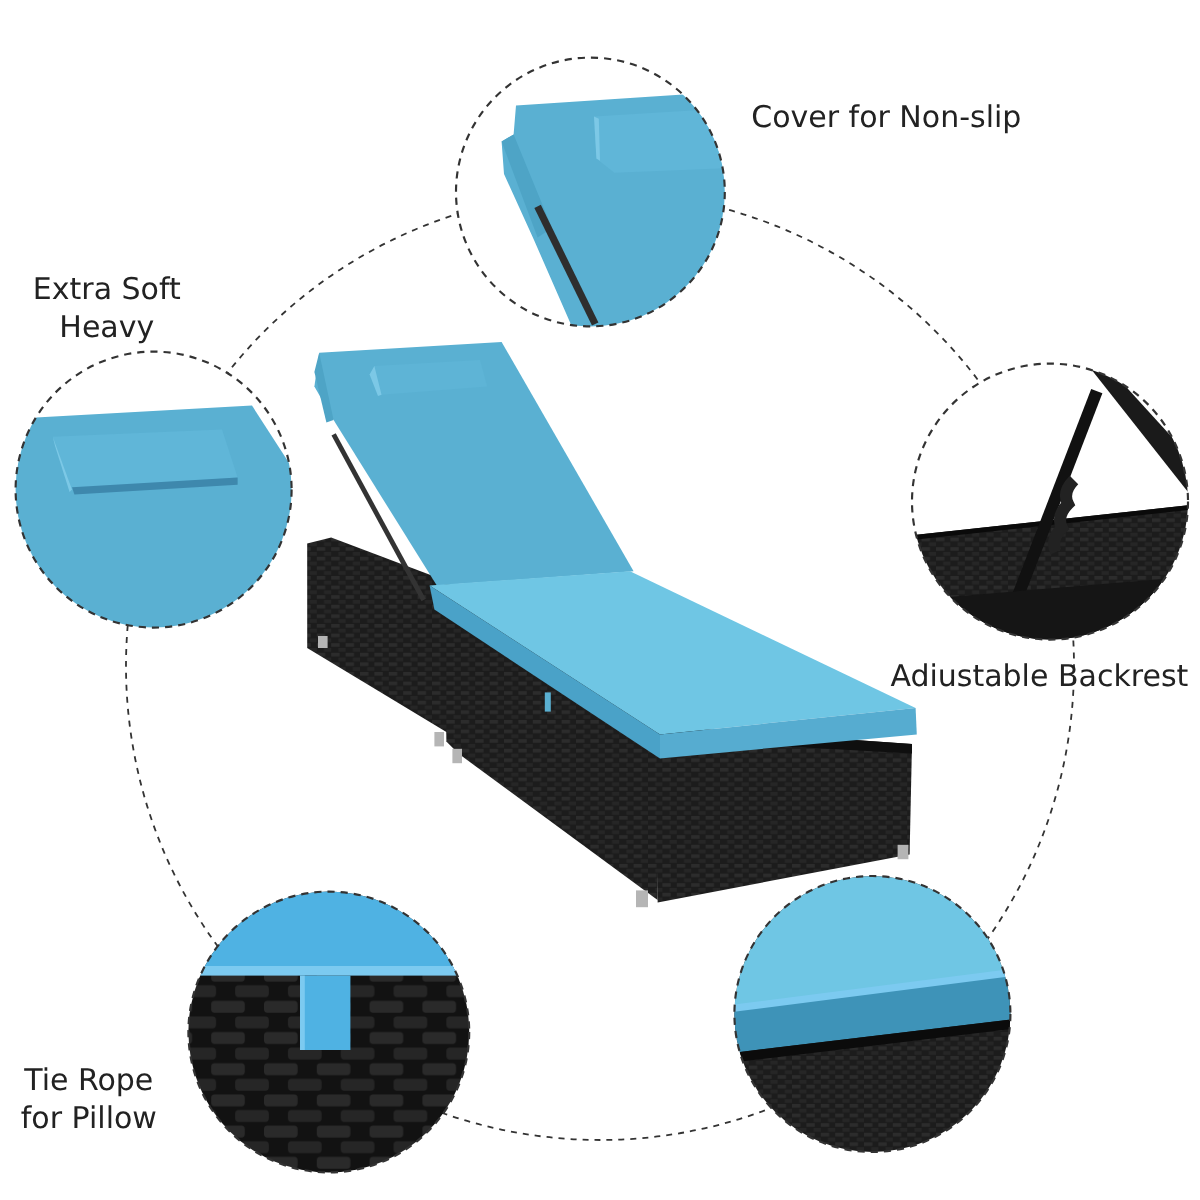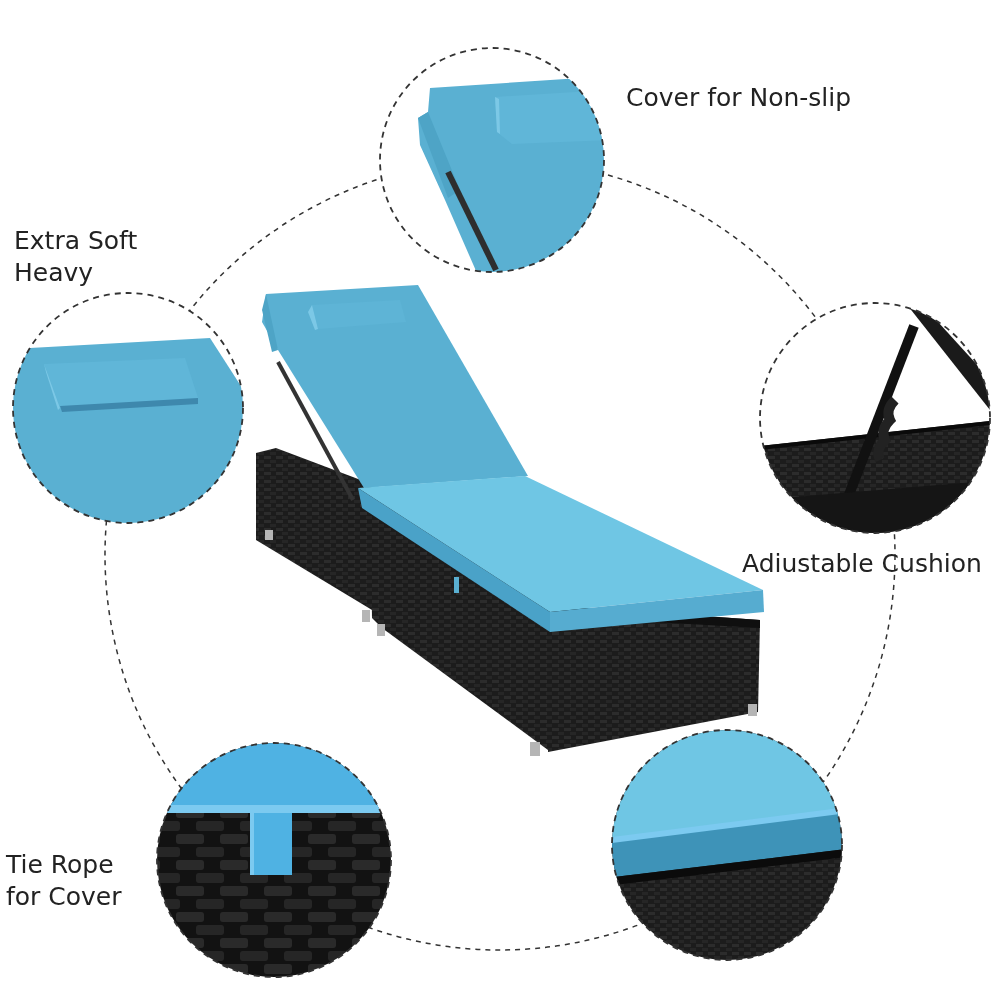--- a/index.html
+++ b/index.html
@@ -1,21 +1,21 @@
 <!DOCTYPE html>
 <html><head>
 <meta charset="utf-8">
 <style>
   html, body { margin: 0; padding: 0; background: #ffffff; }
   body { width: 1000px; height: 1000px; position: relative; overflow: hidden;
          font-family: "DejaVu Sans", "Liberation Sans", sans-serif; }
   .stage { position: absolute; left: 0; top: 0; width: 918px; height: 1000px; }
   .label { position: absolute; color: #222222; font-size: 25px; line-height: 32px;
            font-family: "DejaVu Sans", sans-serif; white-space: nowrap; }
-  .label.center { text-align: left; }
+  .label.center { text-align: center; }
   svg { position: absolute; left: 0; top: 0; }
 </style>
 </head>
 <body>
 
 <div class="stage">
 
   <svg width="1000" height="1000" viewBox="0 0 1000 1000">
     <defs>
       <clipPath id="c-cover">
@@ -131,20 +131,20 @@
     <circle cx="727" cy="845" r="115" fill="none" stroke="#333" stroke-width="1.8" stroke-dasharray="6 5"></circle>
   </svg>
 
   <div class="label" style="left:626px; top:82px;">Cover for Non-slip</div>
 
   <div class="label center" style="left:14px; top:225px; width:150px;">
     <div>Extra Soft</div>
     <div>Heavy</div>
   </div>
 
-  <div class="label" style="left:742px; top:548px;">Adiustable Cushion</div>
+  <div class="label" style="left:742px; top:548px;">Adiustable Backrest</div>
 
-  <div class="label center" style="left:6px; top:849px; width:136px;">
+  <div class="label center" style="left:6px; top:884px; width:136px;">
     <div>Tie Rope</div>
-    <div>for Cover</div>
+    <div>for Pillow</div>
   </div>
 
 </div>
 
 </body></html>

